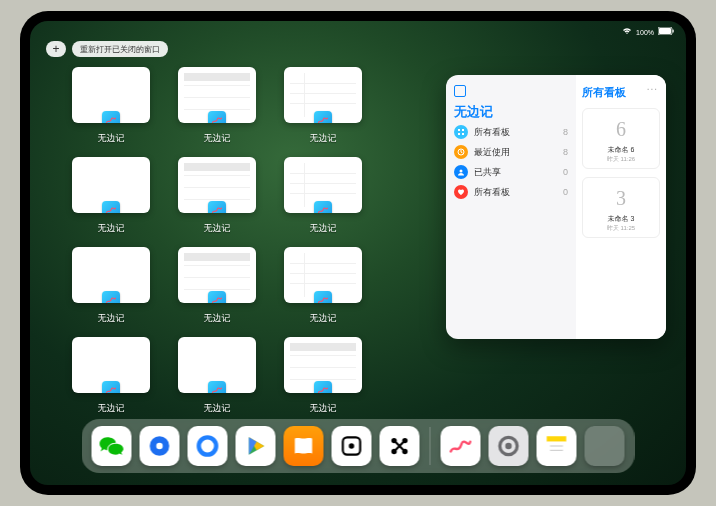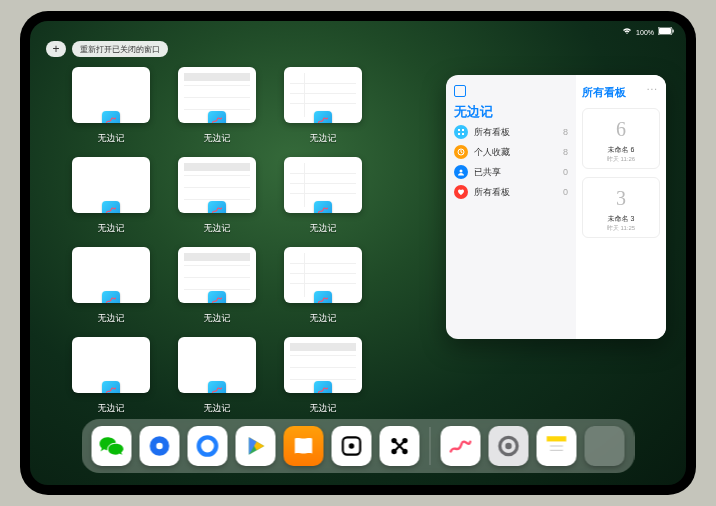--- a/index.html
+++ b/index.html
@@ -380,21 +380,21 @@
               <span>所有看板</span>
               <span class="count">8</span>
             </div>
             <div class="so-item">
               <span class="dot" style="background:#ff9f0a">
                 <svg viewBox="0 0 16 16">
                   <circle cx="8" cy="8" r="6" fill="none" stroke="#fff" stroke-width="2"></circle>
                   <path d="M8 4v4l3 2" stroke="#fff" stroke-width="2" fill="none"></path>
                 </svg>
               </span>
-              <span>个人收藏</span>
+              <span>最近使用</span>
               <span class="count">8</span>
             </div>
             <div class="so-item">
               <span class="dot" style="background:#0a84ff">
                 <svg viewBox="0 0 16 16">
                   <circle cx="8" cy="6" r="3"></circle>
                   <path d="M2 15c0-3 3-5 6-5s6 2 6 5z"></path>
                 </svg>
               </span>
               <span>已共享</span>

